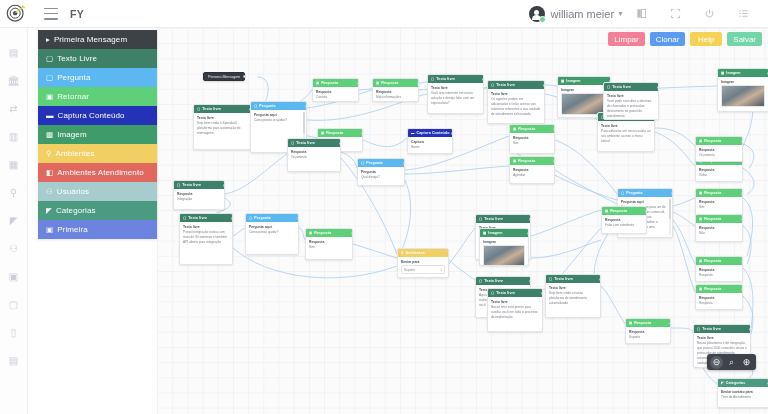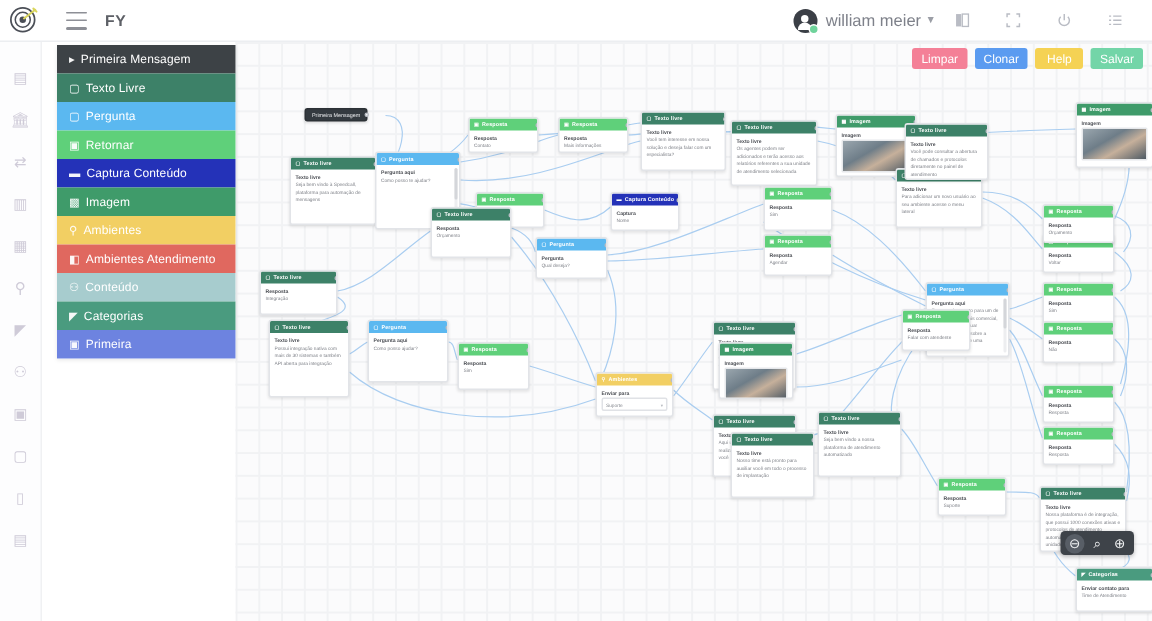--- a/index.html
+++ b/index.html
@@ -239,21 +239,21 @@
       <div class="pal-item" style="background: rgb(242, 207, 99);">
         <span class="pico">⚲</span>
         <span>Ambientes</span>
       </div>
       <div class="pal-item" style="background: rgb(224, 104, 95);">
         <span class="pico">◧</span>
         <span>Ambientes Atendimento</span>
       </div>
       <div class="pal-item" style="background: rgb(167, 204, 206);">
         <span class="pico">⚇</span>
-        <span>Conteúdo</span>
+        <span>Usuários</span>
       </div>
       <div class="pal-item" style="background: rgb(74, 155, 127);">
         <span class="pico">◤</span>
         <span>Categorias</span>
       </div>
       <div class="pal-item" style="background: rgb(109, 131, 224);">
         <span class="pico">▣</span>
         <span>Primeira</span>
       </div>
     </div>

